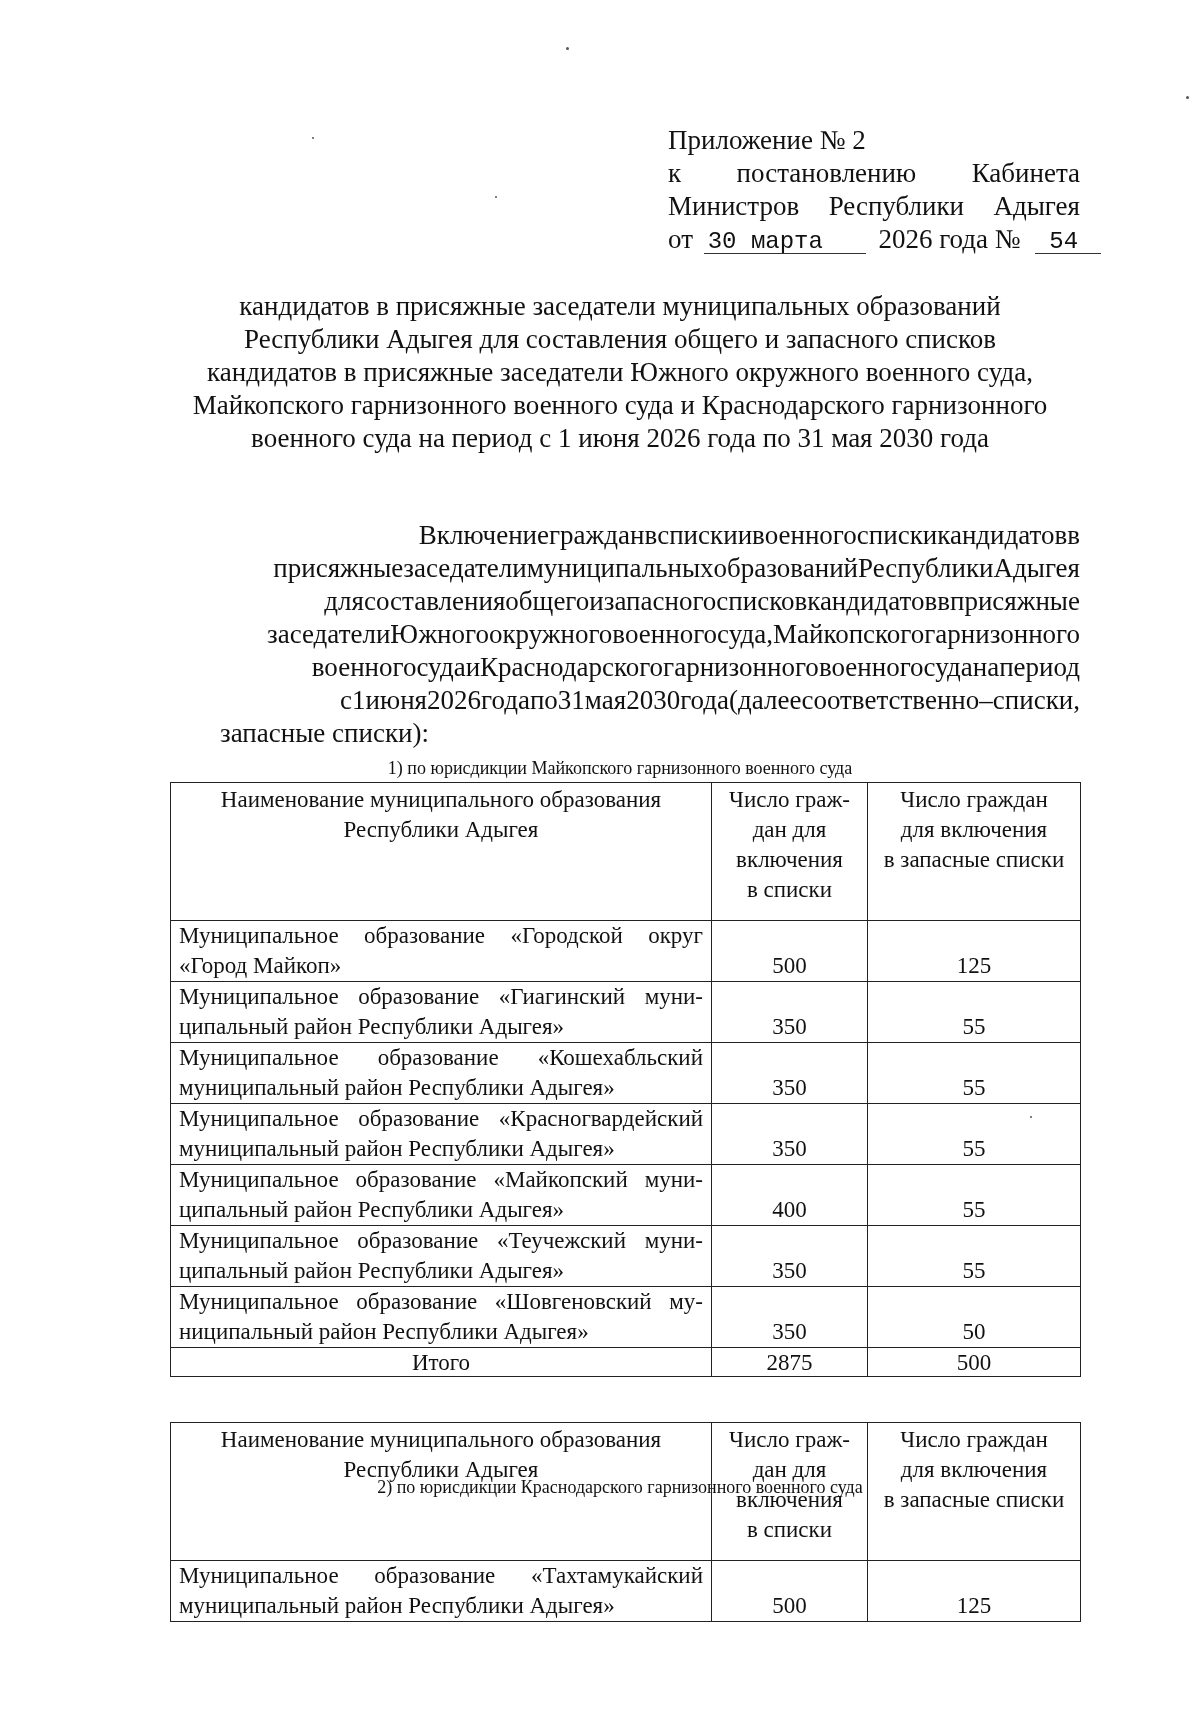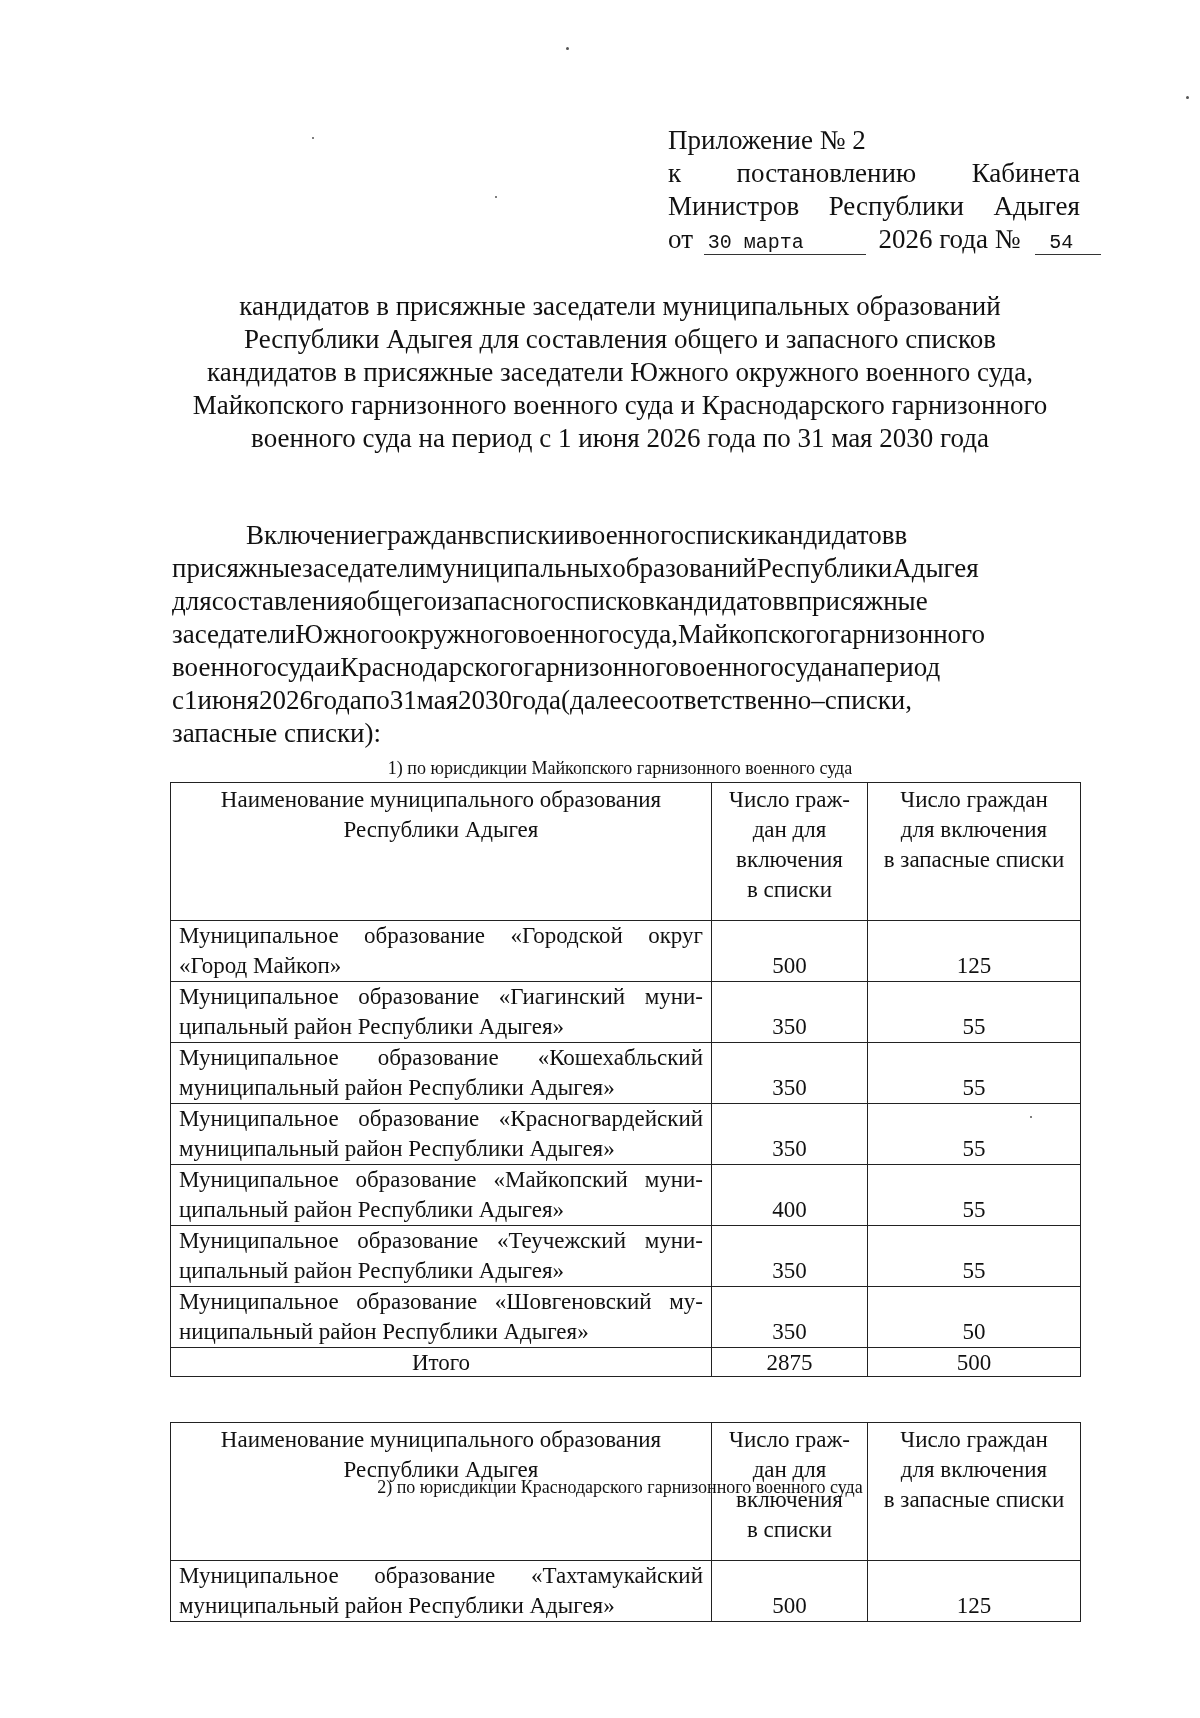--- a/index.html
+++ b/index.html
@@ -14,38 +14,38 @@
   .appendix {
     position: absolute; left: 668px; top: 124px; width: 412px;
     font-size: 27px; line-height: 33px;
   }
   .appendix .line { display: block; white-space: nowrap; }
   .appendix .justify { display: flex; justify-content: space-between; }
   .date-line { display: flex; align-items: baseline; }
   .blank {
     display: inline-block; border-bottom: 1.5px solid #333;
     font-family: "Liberation Mono", "DejaVu Sans Mono", monospace;
-    font-size: 20px; line-height: 22px; padding-left: 4px;
+    font-size: 24px; line-height: 22px; padding-left: 4px;
   }
   .blank.date { width: 158px; margin: 0 6px 0 4px; }
   .blank.num { width: 52px; margin-left: 8px; padding-left: 14px; }
 
   
   .title {
     position: absolute; left: 160px; top: 290px; width: 920px;
     text-align: center; font-size: 27px; line-height: 33px;
   }
   .title span { display: block; white-space: nowrap; }
 
   
   .intro {
     position: absolute; left: 172px; top: 519px; width: 908px;
     font-size: 27px; line-height: 33px; text-align: justify;
   }
-  .intro .l { display: flex; justify-content: flex-start; white-space: nowrap; }
+  .intro .l { display: flex; justify-content: flex-end; white-space: nowrap; margin-left: 48px; }
   .intro .l.first { padding-left: 74px; }
   .intro .l.last { display: block; }
 
   .section-title {
     position: absolute; left: 160px; width: 920px; text-align: center;
     font-size: 18px; line-height: 30px; white-space: nowrap;
   }
 
   
   table.grid {

